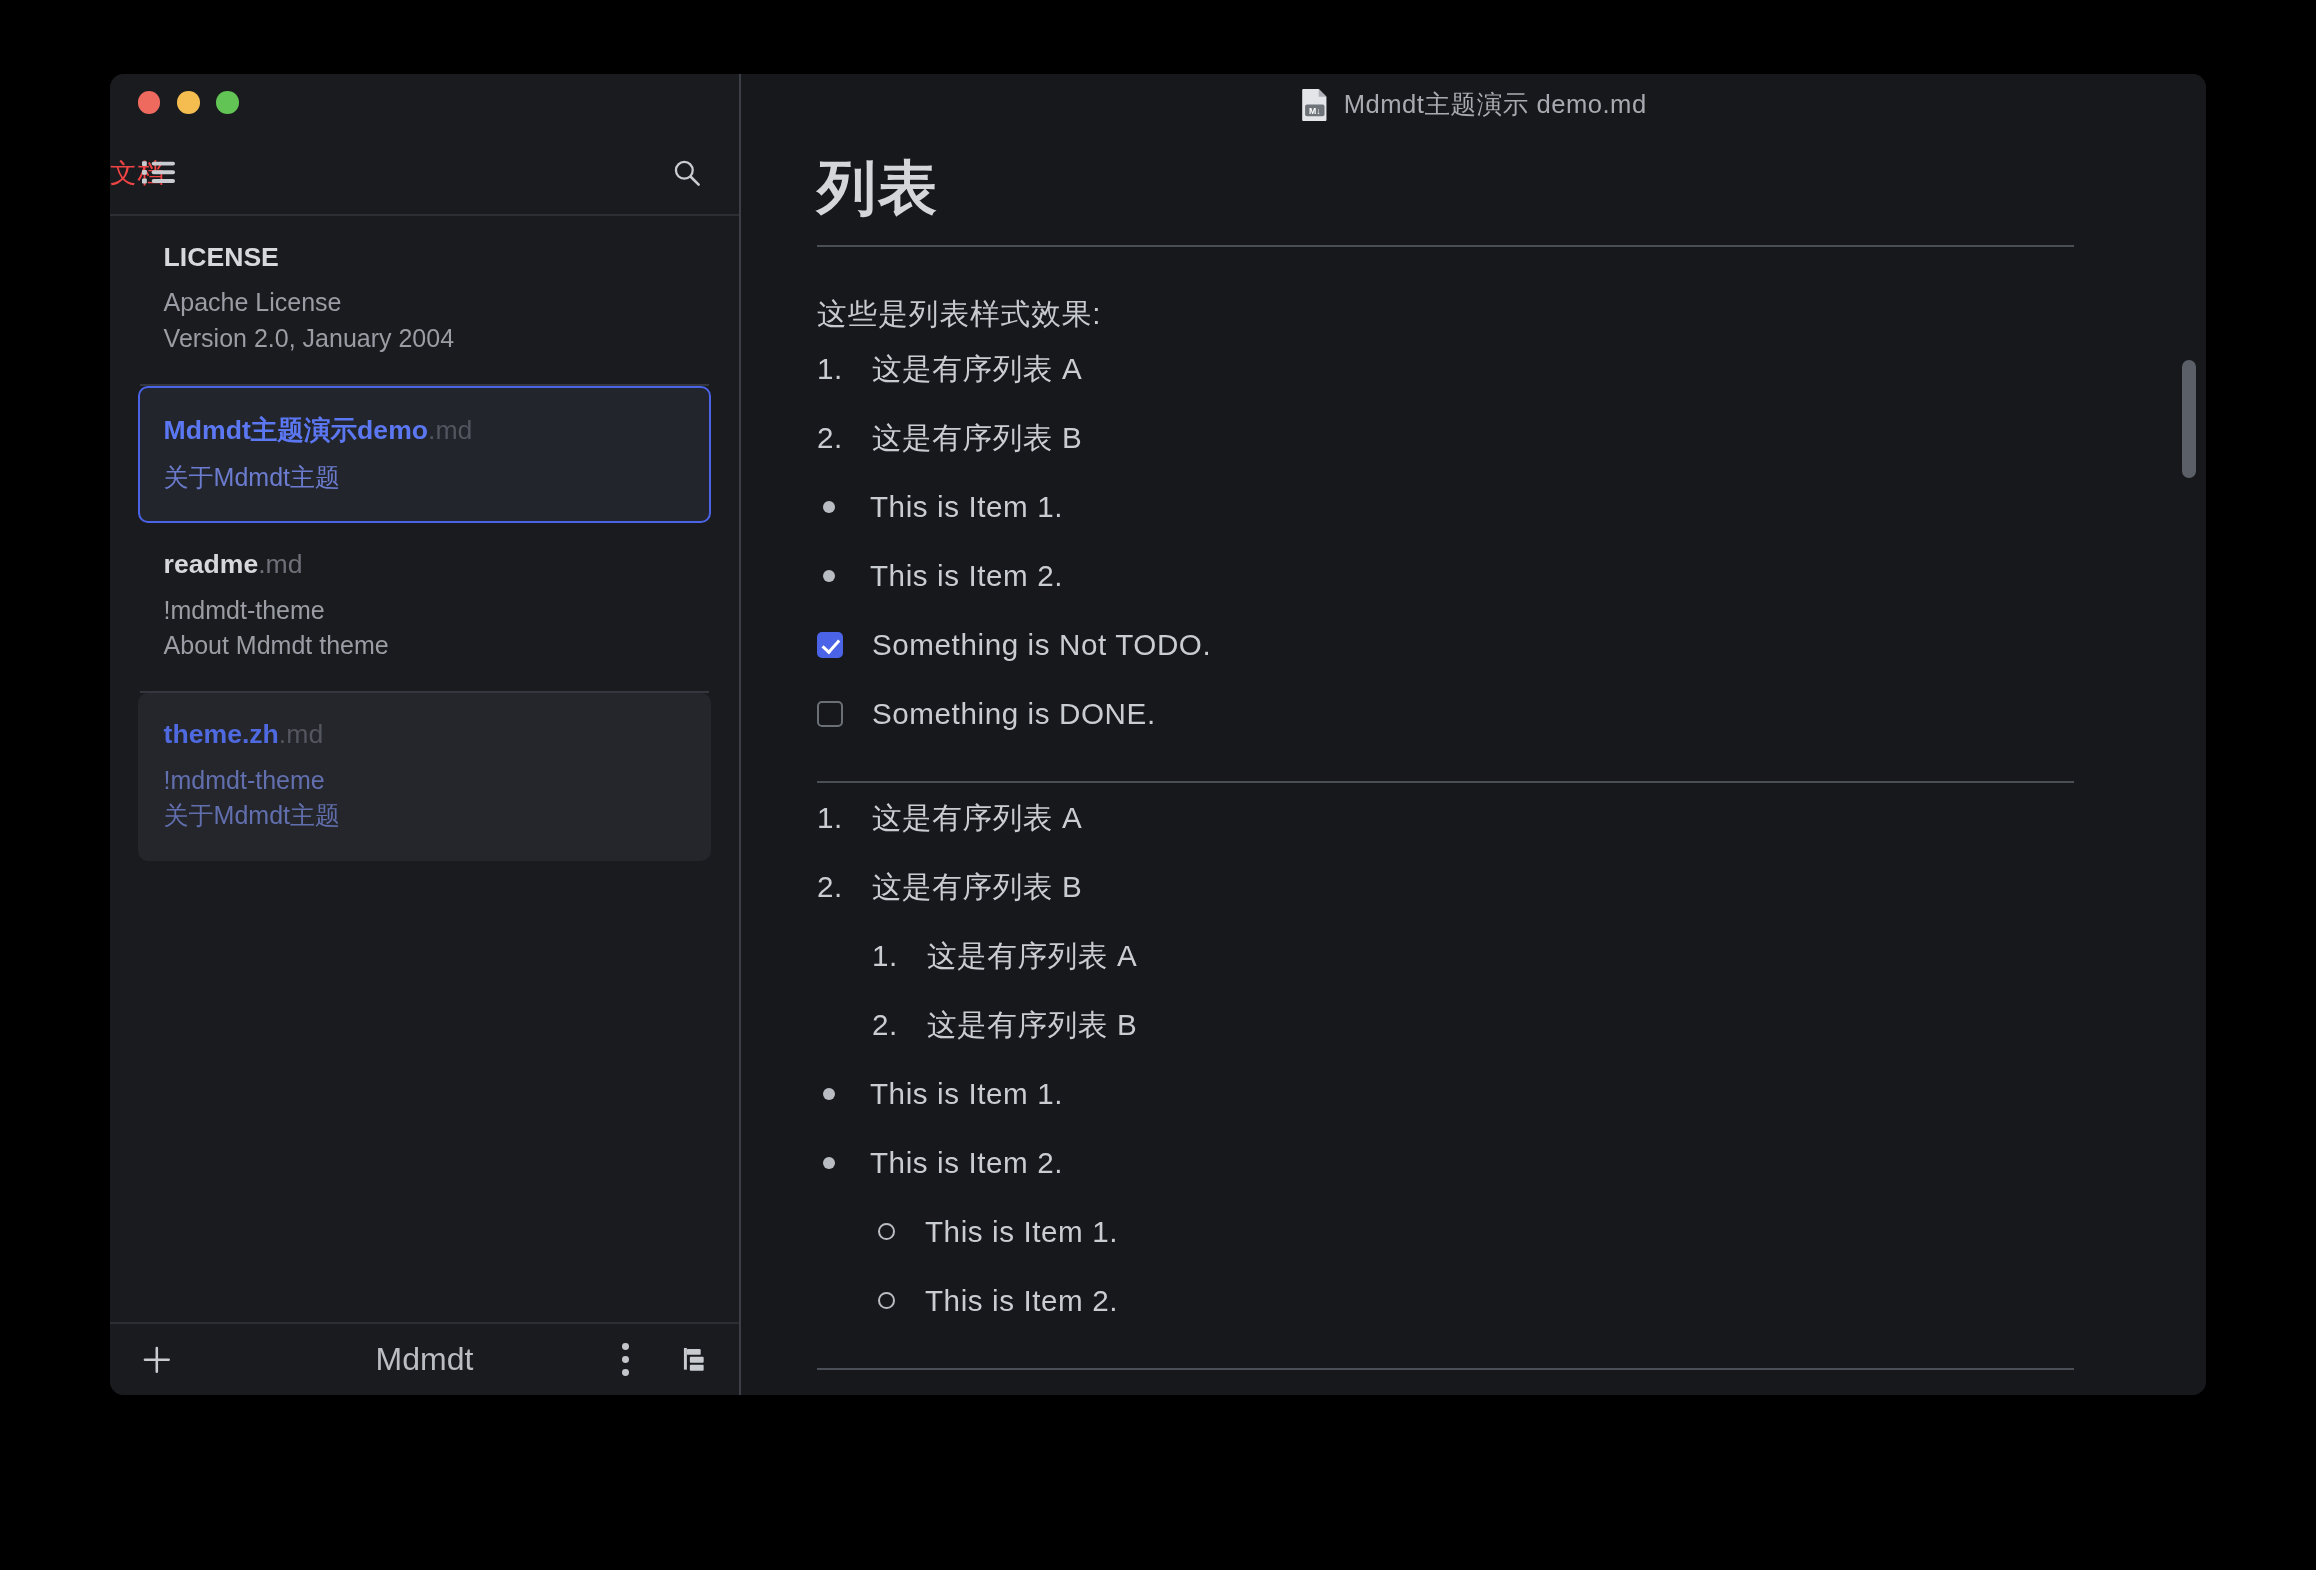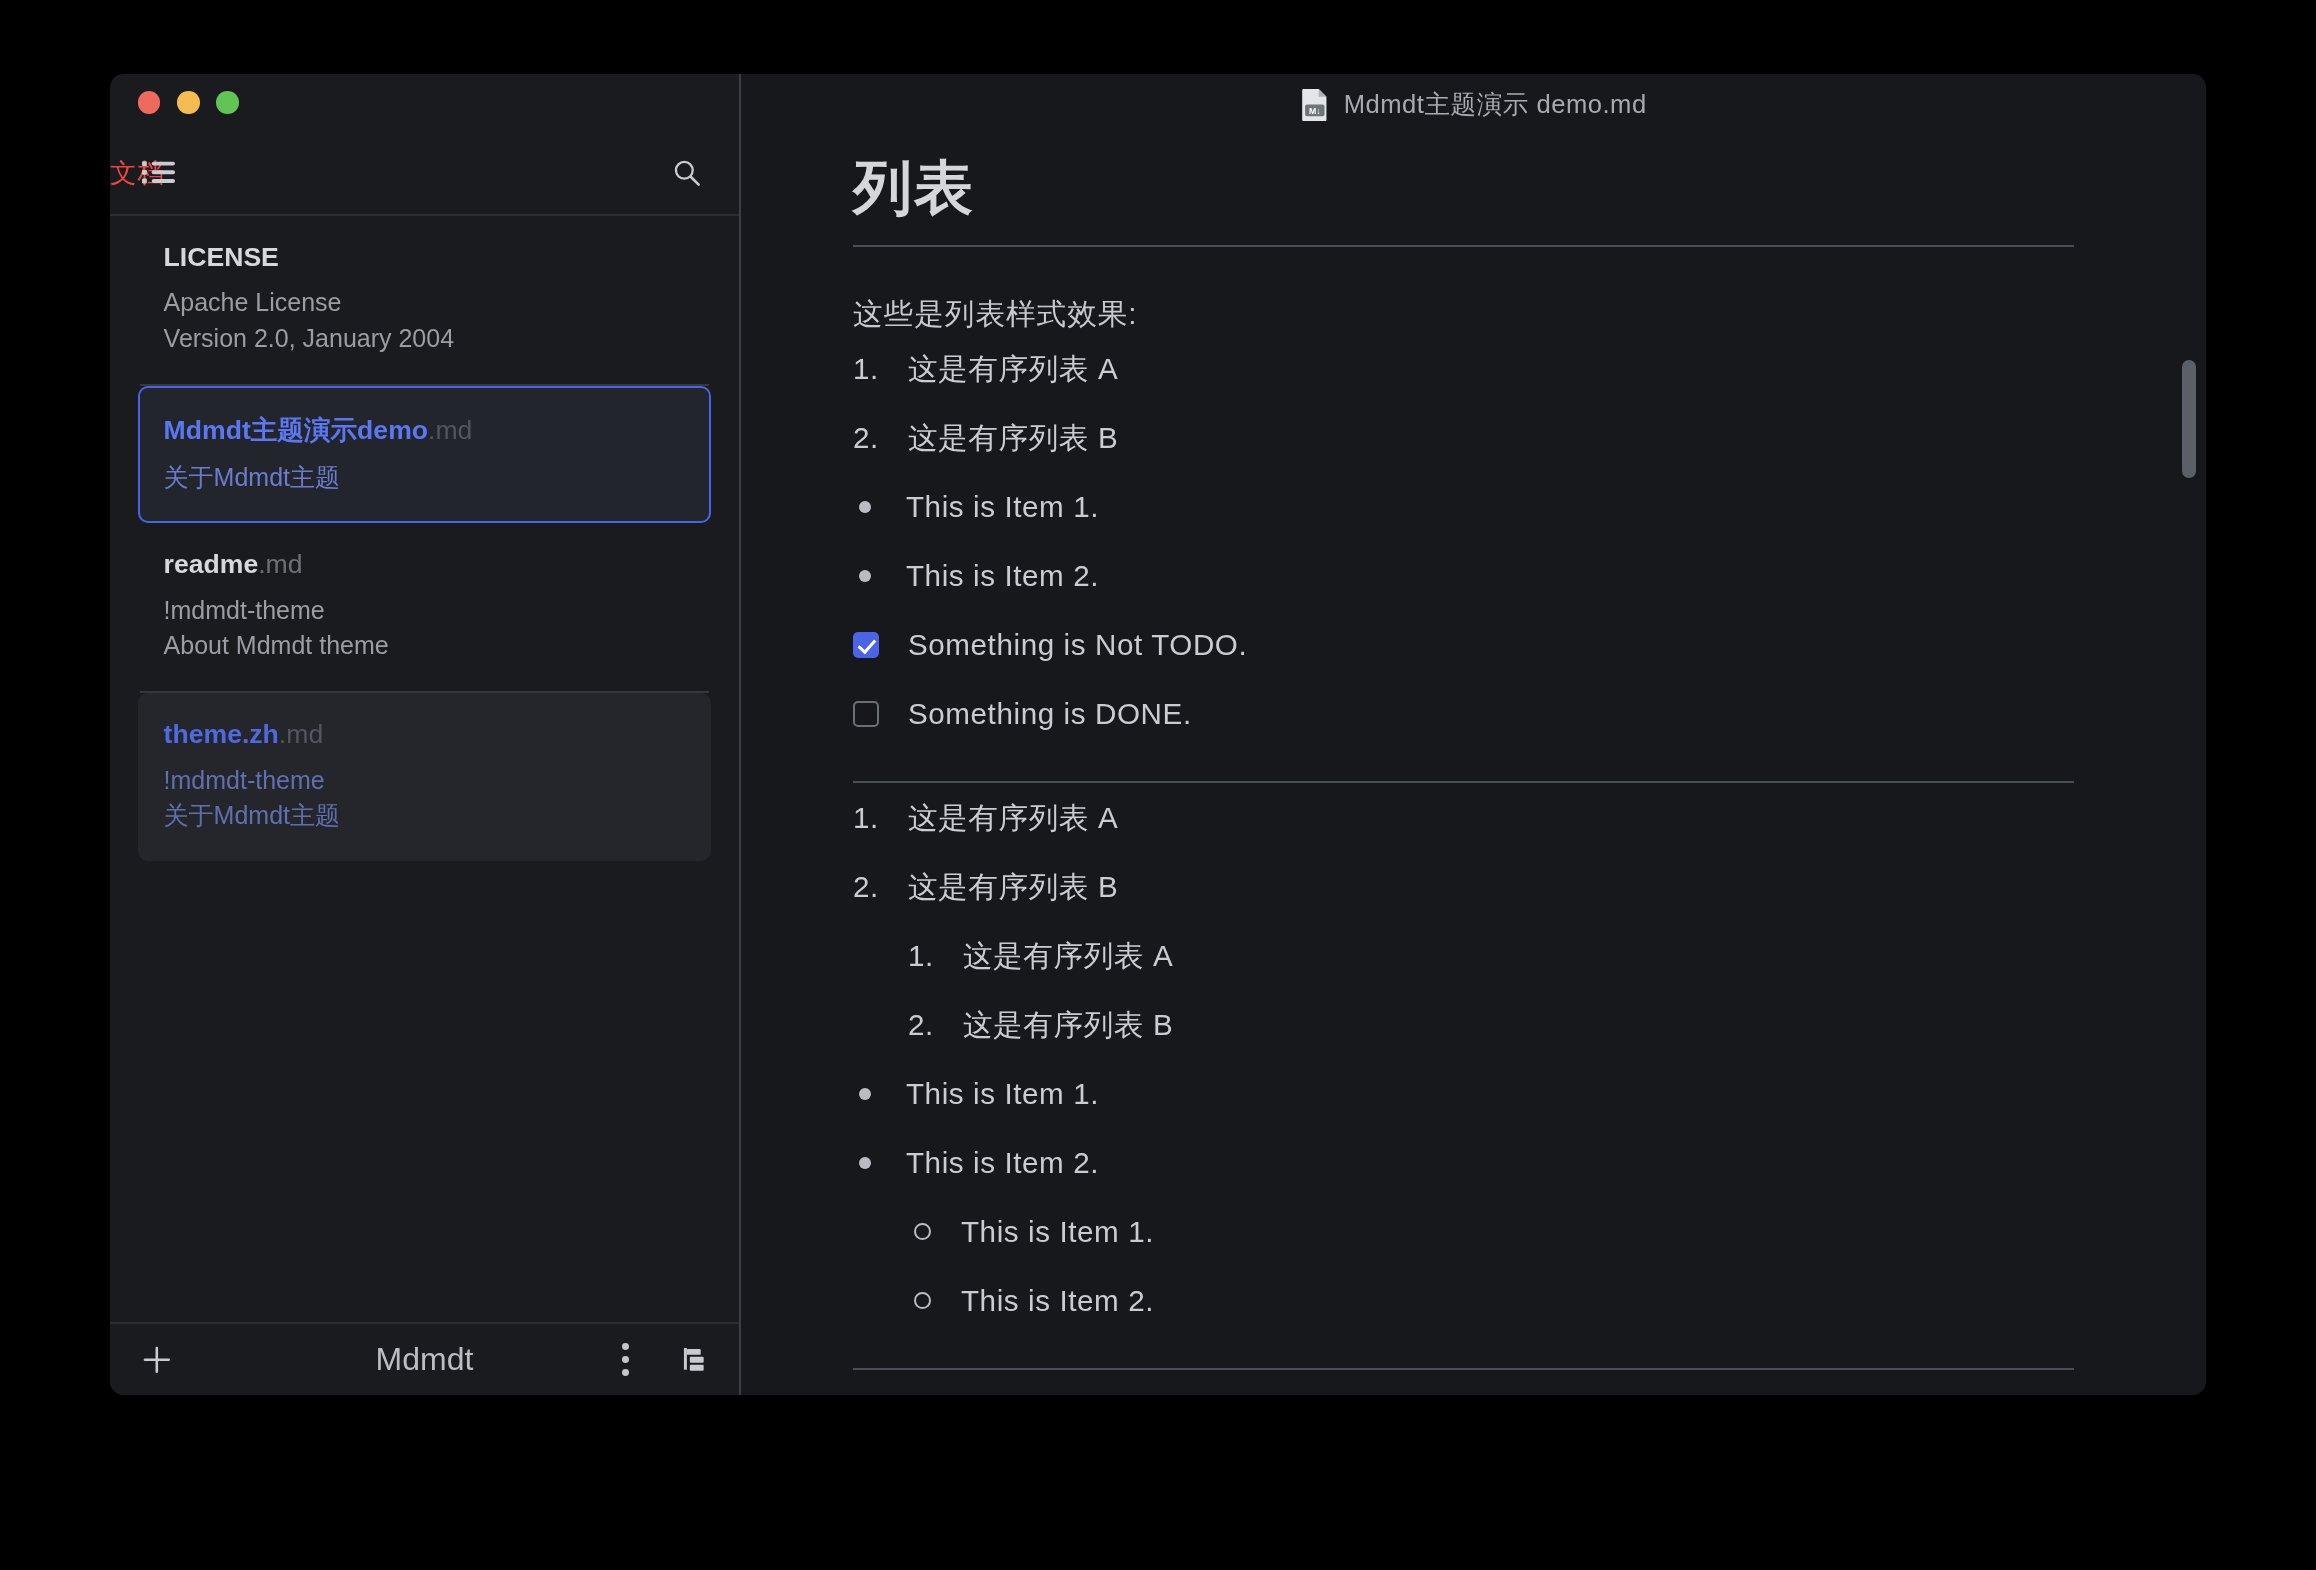--- a/index.html
+++ b/index.html
@@ -178,21 +178,21 @@
     font-size: 25.6px;
     font-weight: normal;
     color: #a7aab0;
     letter-spacing: 0.5px;
   }
 
   #doc-scroll {
     flex: 1 1 auto;
     position: relative;
     overflow: hidden;
-    padding: 0 132px 0 112px;
+    padding: 0 132px 0 76px;
   }
 
   h1#doc-h1 {
     font-size: 59px;
     font-weight: bold;
     color: #d4d6da;
     letter-spacing: 2px;
     padding-bottom: 15.8px;
     margin-top: 13.8px;
     border-bottom: 2px solid #4a4f57;

